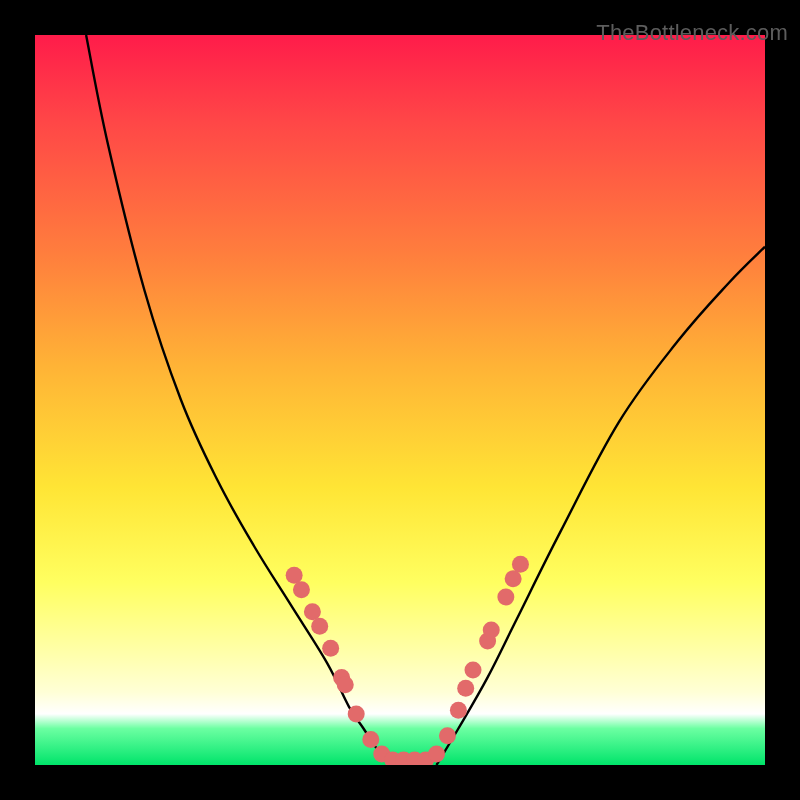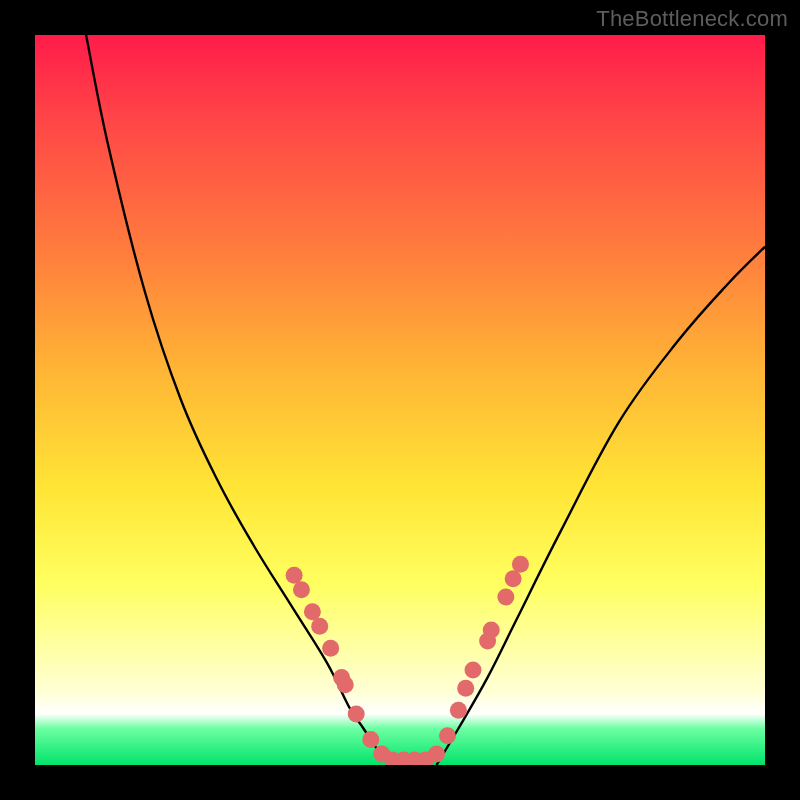--- a/index.html
+++ b/index.html
@@ -12,21 +12,21 @@
     font-family: Arial, Helvetica, sans-serif;
   }
   .frame {
     position: relative;
     width: 800px;
     height: 800px;
     background: #000;
   }
   .watermark {
     position: absolute;
-    top: 6px;
+    top: 20px;
     right: 12px;
     color: #5d5d5d;
     font-size: 22px;
     font-weight: 500;
     letter-spacing: 0.2px;
     z-index: 20;
   }
   .plot-area {
     position: absolute;
     left: 35px;

